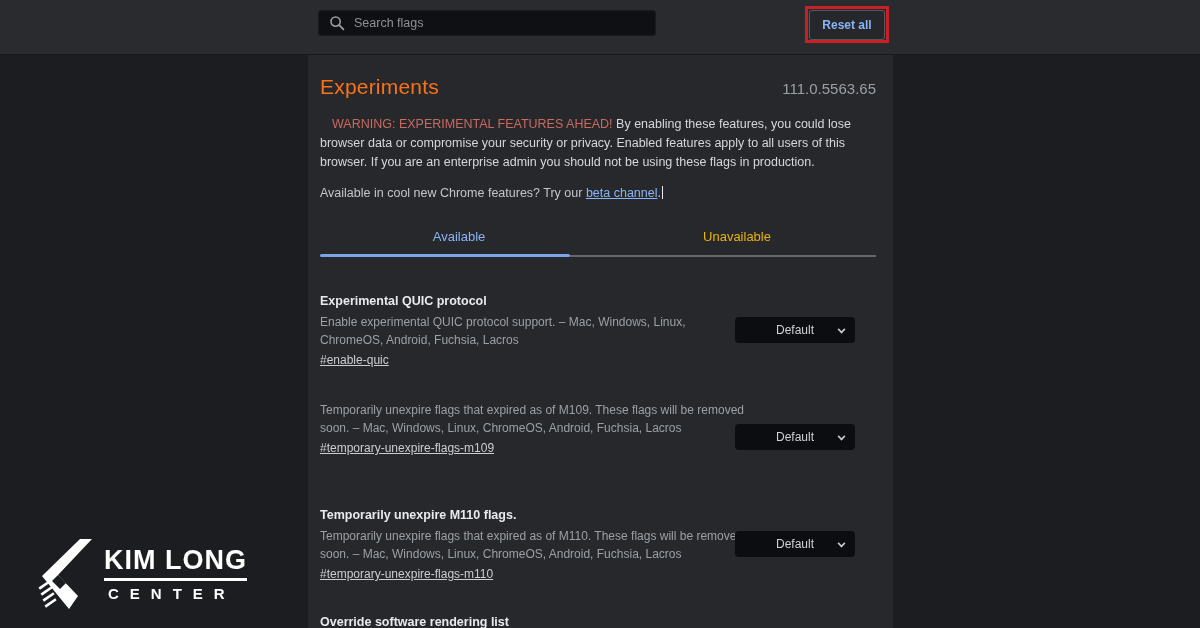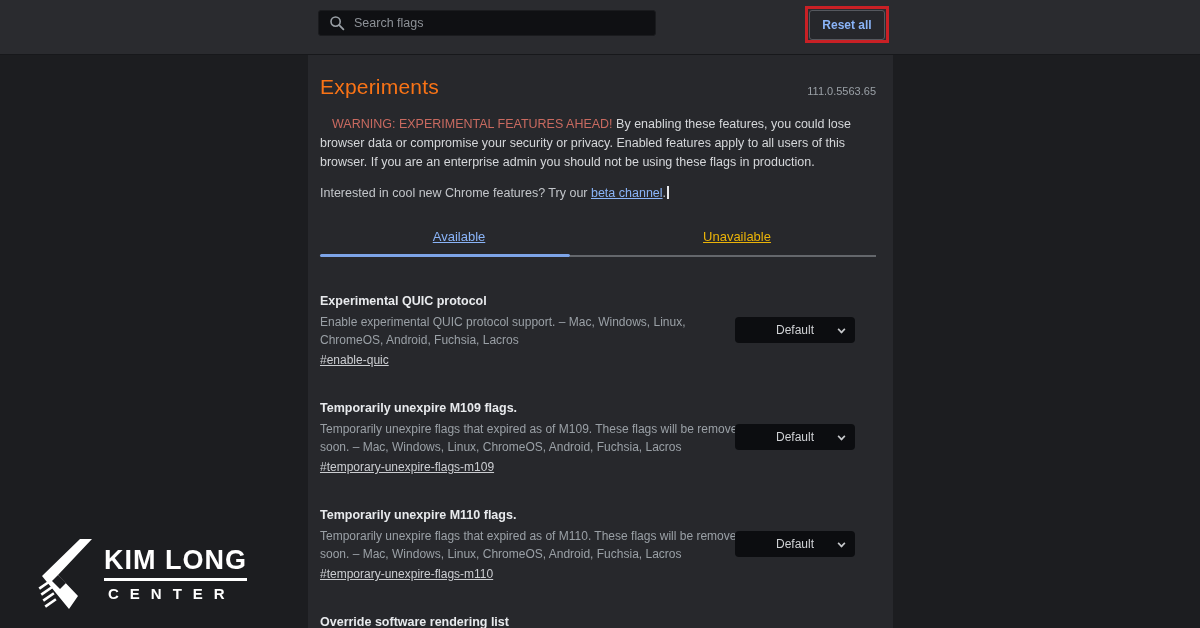--- a/index.html
+++ b/index.html
@@ -43,32 +43,32 @@
   }
 
   
   .content {
     position:absolute; left:308px; top:55px; width:585px; height:573px;
     background:#27282c; overflow:hidden;
     padding:0 17px 0 12px;
   }
   .page-head { display:flex; align-items:flex-end; justify-content:space-between; padding-top:20px; }
   .page-title { font-size:21px; font-weight:400; color:#f97316; letter-spacing:.2px; }
-  .version { font-size:11px; color:#9aa0a6; padding-bottom:2px; }
+  .version { font-size:15px; color:#9aa0a6; padding-bottom:2px; }
 
   .warning { margin-top:16px; font-size:12.5px; line-height:19px; color:#d5d7da; }
   .warning .warn-red { color:#c96a60;margin-left:12px; }
 
   .promo { margin-top:12px; font-size:12.5px; line-height:19px; color:#c3c6ca; }
   .promo a { color:#8ab4f8; text-decoration:underline; cursor:pointer; }
   .text-caret { display:inline-block; width:1.5px; height:13px; background:#e8eaed; vertical-align:-2px; margin-left:1px; }
 
   
   .tabs { margin-top:22px; display:flex; }
-  .tab { width:50%; text-align:center; font-size:13px; padding:4px 0 10px; cursor:pointer;text-decoration:underline; }
+  .tab { width:50%; text-align:center; font-size:13px; padding:4px 0 10px; cursor:pointer; }
   .tab.active { color:#8ab4f8; }
   .tab.inactive { color:#eab308; }
   .tab-track { display:flex; height:3px; }
   .tab-track .seg-active { width:45%; background:#7da4e8; border-radius:2px; }
   .tab-track .seg-rest { width:55%; background:#64676c; height:2px; align-self:center; }
 
   
   .flag-list { margin-top:37px; }
   .flag-entry { position:relative; margin-bottom:30px; min-height:77px; }
   .flag-title { font-size:12.5px; font-weight:bold; color:#e8eaed; }
@@ -118,21 +118,21 @@
   <div class="page-head">
     <div class="page-title">Experiments</div>
     <div class="version">111.0.5563.65</div>
   </div>
 
   <div class="warning">
     <span class="warn-red">WARNING: EXPERIMENTAL FEATURES AHEAD!</span><span> By enabling these features, you could lose browser data or compromise your security or privacy. Enabled features apply to all users of this browser. If you are an enterprise admin you should not be using these flags in production.</span>
   </div>
 
   <div class="promo">
-    <span>Interested in cool new Chrome features? Try our </span><a>beta channel</a><span>.</span><span class="text-caret"></span>
+    <span>Available in cool new Chrome features? Try our </span><a>beta channel</a><span>.</span><span class="text-caret"></span>
   </div>
 
   <div class="tabs">
     <div class="tab active">Available</div>
     <div class="tab inactive">Unavailable</div>
   </div>
   <div class="tab-track">
     <div class="seg-active"></div>
     <div class="seg-rest"></div>
   </div>
@@ -143,21 +143,20 @@
       <div class="flag-title">Experimental QUIC protocol</div>
       <div class="flag-desc">Enable experimental QUIC protocol support. – Mac, Windows, Linux, ChromeOS, Android, Fuchsia, Lacros</div>
       <a class="flag-link">#enable-quic</a>
       <div class="flag-select">
         <span class="sel-label">Default</span>
         <span class="chev"></span>
       </div>
     </div>
 
     <div class="flag-entry">
-      <div class="flag-title">Temporarily unexpire M109 flags.</div>
       <div class="flag-desc">Temporarily unexpire flags that expired as of M109. These flags will be removed soon. – Mac, Windows, Linux, ChromeOS, Android, Fuchsia, Lacros</div>
       <a class="flag-link">#temporary-unexpire-flags-m109</a>
       <div class="flag-select">
         <span class="sel-label">Default</span>
         <span class="chev"></span>
       </div>
     </div>
 
     <div class="flag-entry">
       <div class="flag-title">Temporarily unexpire M110 flags.</div>

